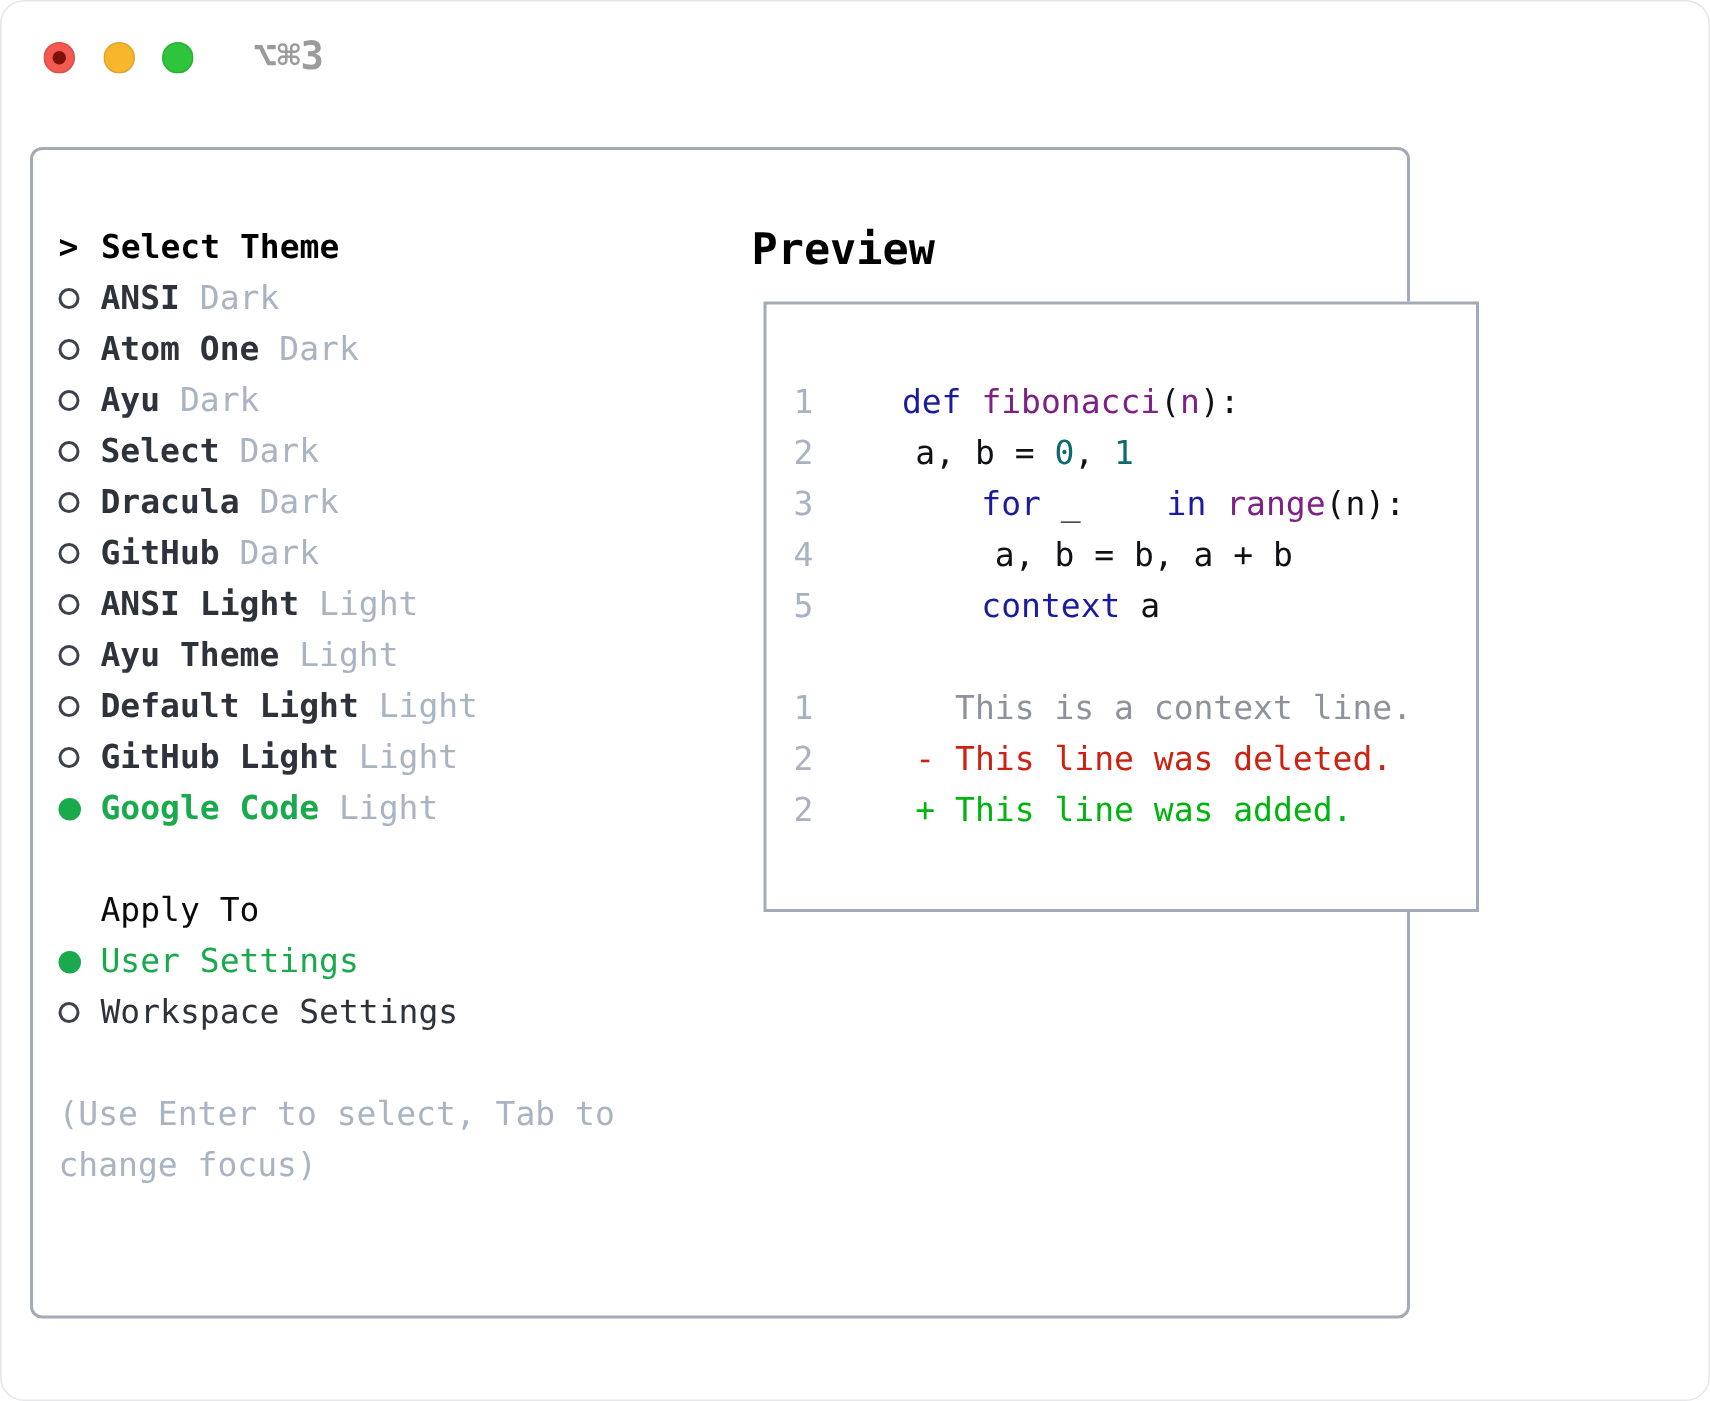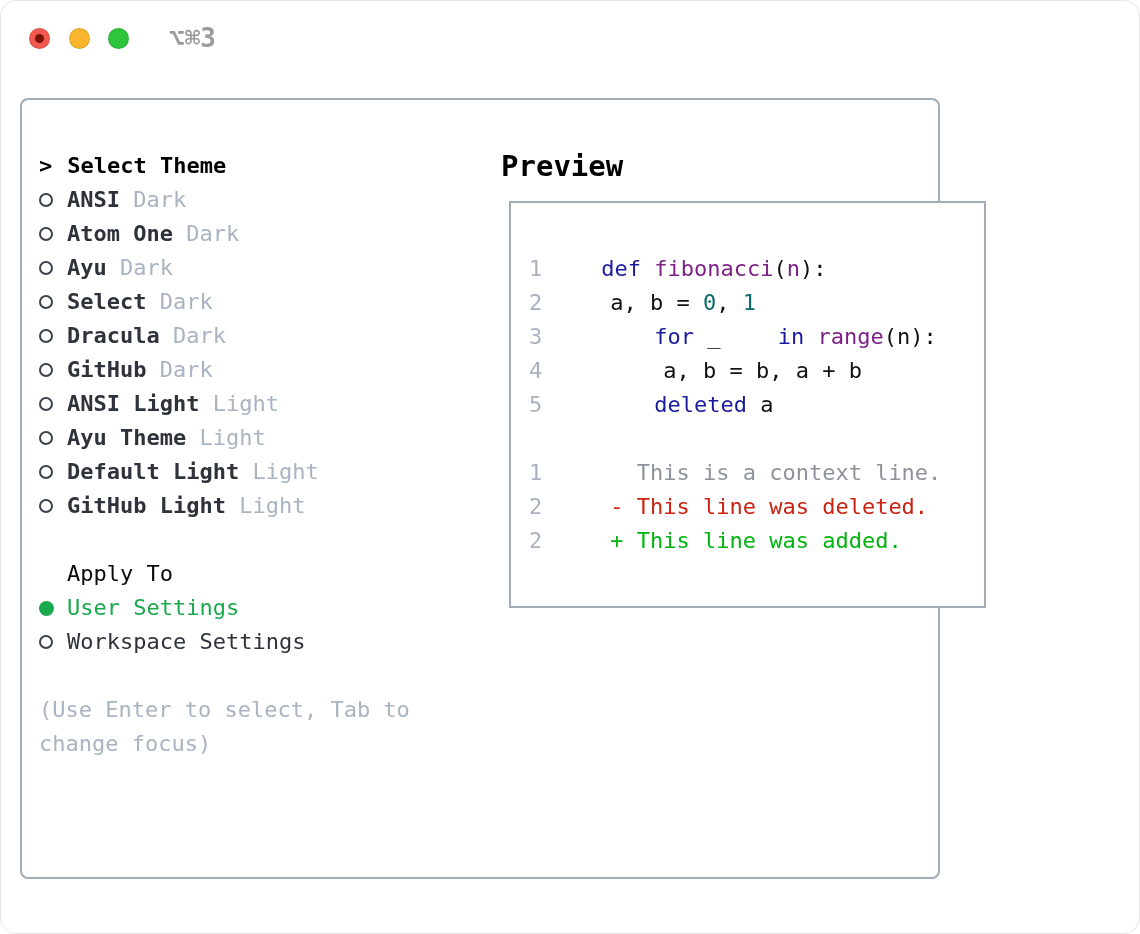--- a/index.html
+++ b/index.html
@@ -87,20 +87,21 @@
           <div class="line theme-row"><span class="bullet"></span><span class="t-name">ANSI</span><span class="t-variant"> Dark</span></div>
           <div class="line theme-row"><span class="bullet"></span><span class="t-name">Atom One</span><span class="t-variant"> Dark</span></div>
           <div class="line theme-row"><span class="bullet"></span><span class="t-name">Ayu</span><span class="t-variant"> Dark</span></div>
           <div class="line theme-row"><span class="bullet"></span><span class="t-name">Select</span><span class="t-variant"> Dark</span></div>
           <div class="line theme-row"><span class="bullet"></span><span class="t-name">Dracula</span><span class="t-variant"> Dark</span></div>
           <div class="line theme-row"><span class="bullet"></span><span class="t-name">GitHub</span><span class="t-variant"> Dark</span></div>
           <div class="line theme-row"><span class="bullet"></span><span class="t-name">ANSI Light</span><span class="t-variant"> Light</span></div>
           <div class="line theme-row"><span class="bullet"></span><span class="t-name">Ayu Theme</span><span class="t-variant"> Light</span></div>
           <div class="line theme-row"><span class="bullet"></span><span class="t-name">Default Light</span><span class="t-variant"> Light</span></div>
           <div class="line theme-row"><span class="bullet"></span><span class="t-name">GitHub Light</span><span class="t-variant"> Light</span></div>
+          <div class="line theme-row selected"><span class="bullet filled"></span><span class="t-name">Google Code</span><span class="t-variant"> Light</span></div>
         </div>
 
       <div class="line"> </div>
 
       <div class="line apply-header">Apply To</div>
 
       <div id="apply-list">
           <div class="line apply-row selected"><span class="bullet filled"></span><span class="opt-label">User Settings</span></div>
           <div class="line apply-row"><span class="bullet"></span><span class="opt-label">Workspace Settings</span></div>
         </div>
@@ -112,21 +113,21 @@
     </div>
 
     <div class="preview-title">Preview</div>
 
     <div class="preview-box">
       <div class="code" id="code">
           <div class="code-row"><span class="ln">1</span><span class="tk-keyword">def</span><span class="tk-plain"> </span><span class="tk-function">fibonacci</span><span class="tk-plain">(</span><span class="tk-function">n</span><span class="tk-plain">):</span></div>
           <div class="code-row"><span class="ln">2</span><span class="tk-plain">    a, b = </span><span class="tk-literal">0</span><span class="tk-plain">, </span><span class="tk-literal">1</span></div>
           <div class="code-row"><span class="ln">3</span><span class="tk-plain">    </span><span class="tk-keyword">for</span><span class="tk-plain"> _ </span><span class="tk-keyword">in</span><span class="tk-plain"> </span><span class="tk-function">range</span><span class="tk-plain">(n):</span></div>
           <div class="code-row"><span class="ln">4</span><span class="tk-plain">        a, b = b, a + b</span></div>
-          <div class="code-row"><span class="ln">5</span><span class="tk-plain">    </span><span class="tk-keyword">deleted</span><span class="tk-plain"> a</span></div>
+          <div class="code-row"><span class="ln">5</span><span class="tk-plain">    </span><span class="tk-keyword">context</span><span class="tk-plain"> a</span></div>
           <div class="code-row"><span class="ln"></span></div>
           <div class="code-row"><span class="ln">1</span><span class="tk-context">      This is a context line.</span></div>
           <div class="code-row"><span class="ln">2</span><span class="tk-deleted">    - This line was deleted.</span></div>
           <div class="code-row"><span class="ln">2</span><span class="tk-added">    + This line was added.</span></div>
         </div>
     </div>
 
   </div>
 </div>
 

